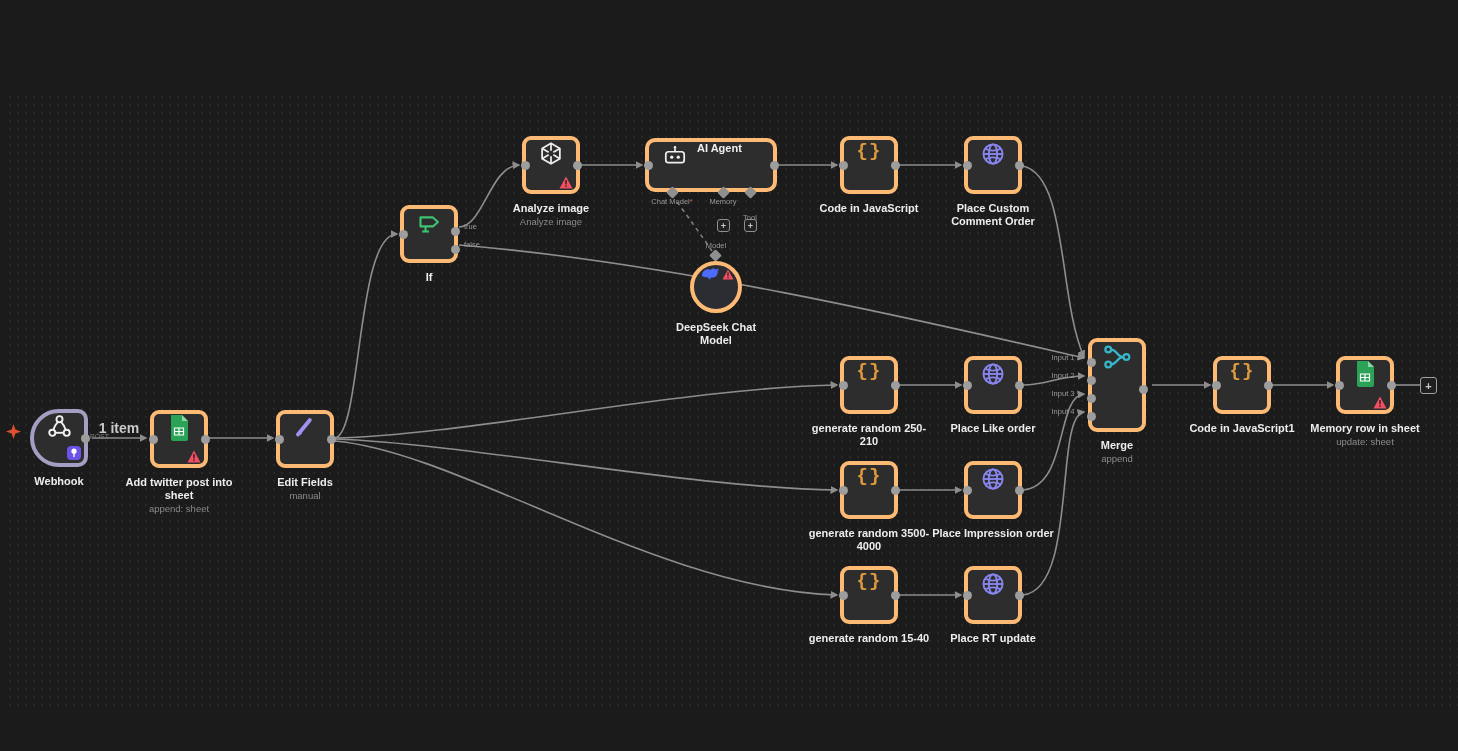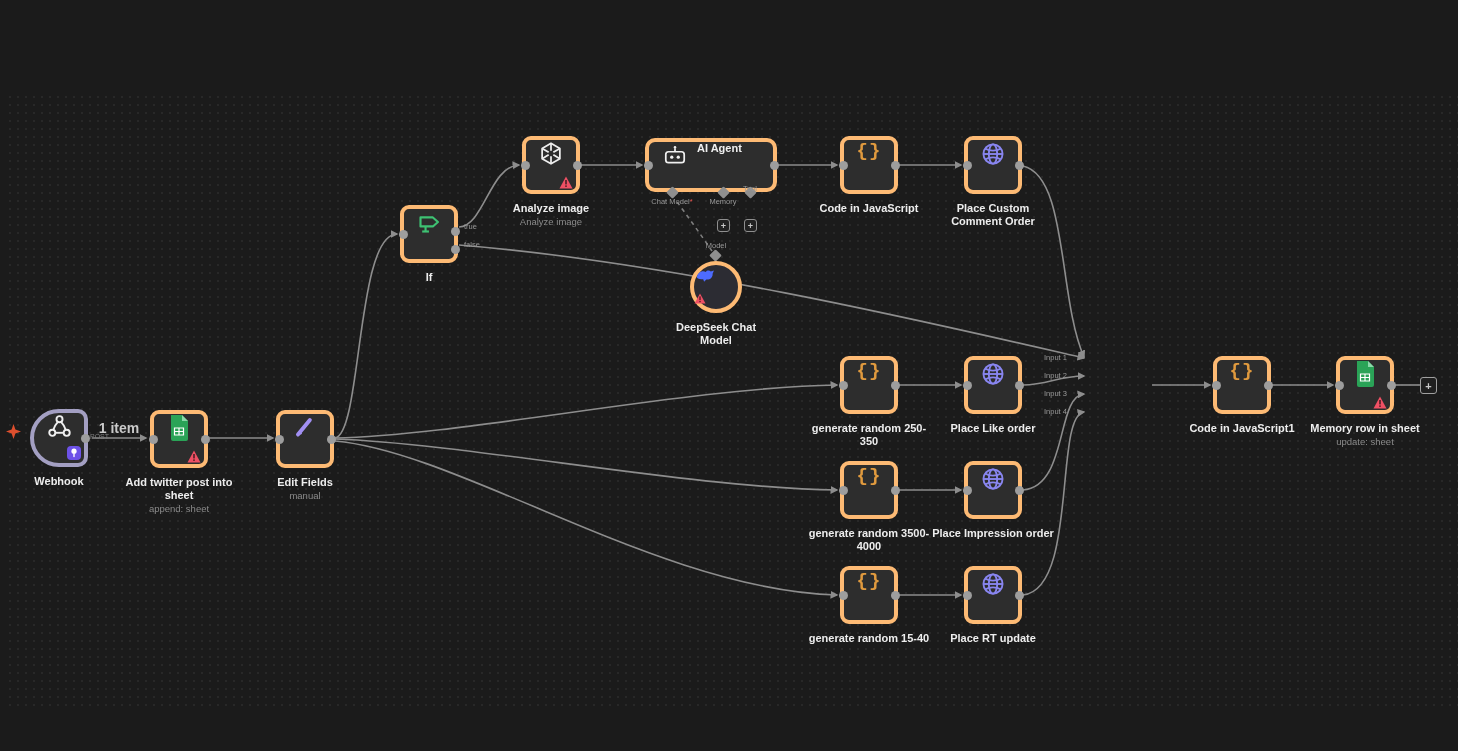--- a/index.html
+++ b/index.html
@@ -9,35 +9,35 @@
         background-image:radial-gradient(circle,#282828 1px,transparent 1.3px);
         background-size:8px 8px;}
   svg.edges{position:absolute;left:0;top:0;}
   .edge{fill:none;stroke:#8d8d8d;stroke-width:1.6;}
   .edge.dashed{stroke-dasharray:4 4;stroke:#7d7d7d;}
   .node{position:absolute;width:58px;height:58px;background:#2d2d2d;border:4px solid #fdba74;
         border-radius:9px;box-sizing:border-box;display:flex;align-items:flex-start;justify-content:center;}
   .node.trigger{border-radius:29px 10px 10px 29px;border-color:#a39fc2;text-decoration:underline;}
   .node.wide{width:132px;height:54px;border-radius:10px;justify-content:flex-start;padding-left:13px;gap:9px;}
   .node.tall{height:94px;}
-  .node.round{width:52px;height:52px;border-radius:50%;background:#2c2c33;flex-direction:column;gap:1px;}
+  .node.round{width:52px;height:52px;border-radius:50%;background:#2c2c33;gap:1px;}
   .labels{position:absolute;top:62px;left:50%;transform:translateX(-50%);width:140px;text-align:center;pointer-events:none;}
   .labels.w122{width:122px;}
   .labels.w92{width:92px;}
   .nlabel{font-size:11px;font-weight:700;color:#ededed;line-height:1.18;}
   .nsub{font-size:9.5px;color:#8b8b8b;margin-top:2px;line-height:1.15;}
   .port{position:absolute;width:9px;height:9px;border-radius:50%;background:#9d9d9d;}
   .port.in{left:-5.5px;top:50%;margin-top:-4.5px;}
   .port.out{right:-5.5px;top:50%;margin-top:-4.5px;}
   .agent-title{font-size:11px;font-weight:700;color:#f0f0f0;}
   .warn{position:absolute;right:3px;bottom:2px;width:14px;height:13px;}
   .pin{position:absolute;right:3px;bottom:3px;width:14px;height:14px;background:#6d52e8;border-radius:4px;}
   .tiny{position:absolute;font-size:7.5px;color:#999;pointer-events:none;white-space:nowrap;}
   .tiny.center{text-align:center;}
-  .tiny.right{text-align:left;}
+  .tiny.right{text-align:center;}
   .edge-count{position:absolute;font-size:14px;font-weight:600;color:#c9c9c9;pointer-events:none;}
   .diamond{position:absolute;width:9px;height:9px;background:#8f8f8f;border-radius:1.5px;transform:rotate(45deg);}
   .mini-plus{position:absolute;width:13px;height:13px;box-sizing:border-box;border:1.5px solid #8f8f8f;border-radius:3px;
              background:#212121;color:#c9c9c9;font-size:9px;font-weight:700;display:flex;align-items:center;justify-content:center;}
   .end-plus{position:absolute;left:1420px;top:377px;width:17px;height:17px;box-sizing:border-box;border:1.6px solid #a0a0a0;
             border-radius:3px;background:#1f1f1f;color:#c9c9c9;font-size:11px;font-weight:700;display:flex;align-items:center;justify-content:center;}
   .code-glyph{font-family:"Liberation Mono",monospace;font-size:19px;font-weight:700;color:#e09a3e;letter-spacing:1px;}
   .red{color:#e8554f;}
   .sparkle{position:absolute;left:6px;top:424px;}
 </style>
@@ -198,21 +198,21 @@
     </span>
     <span class="agent-title">AI Agent</span>
     <span class="port in"></span>
     <span class="port out"></span>
   </div>
   <span class="diamond" style="left:668px;top:188px"></span>
   <span class="diamond" style="left:719px;top:188px"></span>
   <span class="diamond" style="left:746px;top:188px"></span>
   <div class="tiny center" style="left:642px;top:197px;width:60px"><span>Chat Model</span><span class="red">*</span></div>
   <div class="tiny center" style="left:703px;top:197px;width:40px">Memory</div>
-  <div class="tiny center" style="left:736px;top:184px;width:28px">Tool</div>
+  <div class="tiny center" style="left:736px;top:213px;width:28px">Tool</div>
   <div class="mini-plus" style="left:717px;top:219px">+</div>
   <div class="mini-plus" style="left:744px;top:219px">+</div>
 
   <div class="tiny center" style="left:696px;top:241px;width:40px">Model</div>
   <span class="diamond" style="left:711px;top:251px"></span>
   <div class="node round" style="left:690px;top:261px">
     <span>
       <svg width="22" height="17" viewBox="0 0 24 19">
         <path d="M3,12 C3,6.5 8.5,3.5 13,5.5 C14,3.5 17,3.5 18.5,5 L22,4 L20.5,7.5 C21,11.5 17.5,14.5 13.5,14 L11,16.5 L10,13.8 C7,13.8 4.2,13.5 3,12 Z" fill="#4d6bfe"></path>
       </svg>
@@ -252,21 +252,21 @@
     <div class="labels w122">
         <div class="nlabel">Place Custom Comment Order</div>
       </div>
   </div>
 
   <div class="node" style="left:840px;top:356px">
     <span class="code-glyph">{}</span>
     <span class="port in"></span>
     <span class="port out"></span>
     <div class="labels w122">
-        <div class="nlabel">generate random 250-350</div>
+        <div class="nlabel">generate random 250-210</div>
       </div>
   </div>
 
   <div class="node" style="left:964px;top:356px">
     <span>
       <svg width="28" height="28" viewBox="0 0 24 24" fill="none" stroke="#8986f0" stroke-width="1.6">
         <circle cx="12" cy="12" r="8.2"></circle>
           <ellipse cx="12" cy="12" rx="3.6" ry="8.2"></ellipse>
           <path d="M3.8,12 H20.2"></path>
         <path d="M5.2,7.2 C9,9.8 15,9.8 18.8,7.2 M5.2,16.8 C9,14.2 15,14.2 18.8,16.8"></path>
@@ -326,20 +326,39 @@
     <span class="port out"></span>
     <div class="labels">
         <div class="nlabel">Place RT update</div>
       </div>
   </div>
 
   <div class="tiny right" style="left:1044px;top:353px;width:38px">Input 1</div>
   <div class="tiny right" style="left:1044px;top:371px;width:38px">Input 2</div>
   <div class="tiny right" style="left:1044px;top:389px;width:38px">Input 3</div>
   <div class="tiny right" style="left:1044px;top:407px;width:38px">Input 4</div>
+  <div class="node tall" style="left:1088px;top:338px">
+    <span>
+      <svg width="30" height="30" viewBox="0 0 24 24" fill="none" stroke="#35b6c9" stroke-width="1.8">
+        <circle cx="5" cy="6" r="2.3"></circle>
+          <circle cx="5" cy="18" r="2.3"></circle>
+          <circle cx="19.5" cy="12" r="2.3"></circle>
+        <path d="M7.3,6 C12,6 12,12 16.8,12 M7.3,18 C12,18 12,12 16.8,12"></path>
+      </svg>
+    </span>
+    <span class="port" style="left:-5.5px;top:15.5px"></span>
+    <span class="port" style="left:-5.5px;top:33.5px"></span>
+    <span class="port" style="left:-5.5px;top:51.5px"></span>
+    <span class="port" style="left:-5.5px;top:69.5px"></span>
+    <span class="port" style="right:-5.5px;top:42.5px"></span>
+    <div class="labels" style="top:97px">
+      <div class="nlabel">Merge</div>
+      <div class="nsub">append</div>
+    </div>
+  </div>
 
   <div class="node" style="left:1213px;top:356px">
     <span class="code-glyph">{}</span>
     <span class="port in"></span>
     <span class="port out"></span>
     <div class="labels">
         <div class="nlabel">Code in JavaScript1</div>
       </div>
   </div>
 

